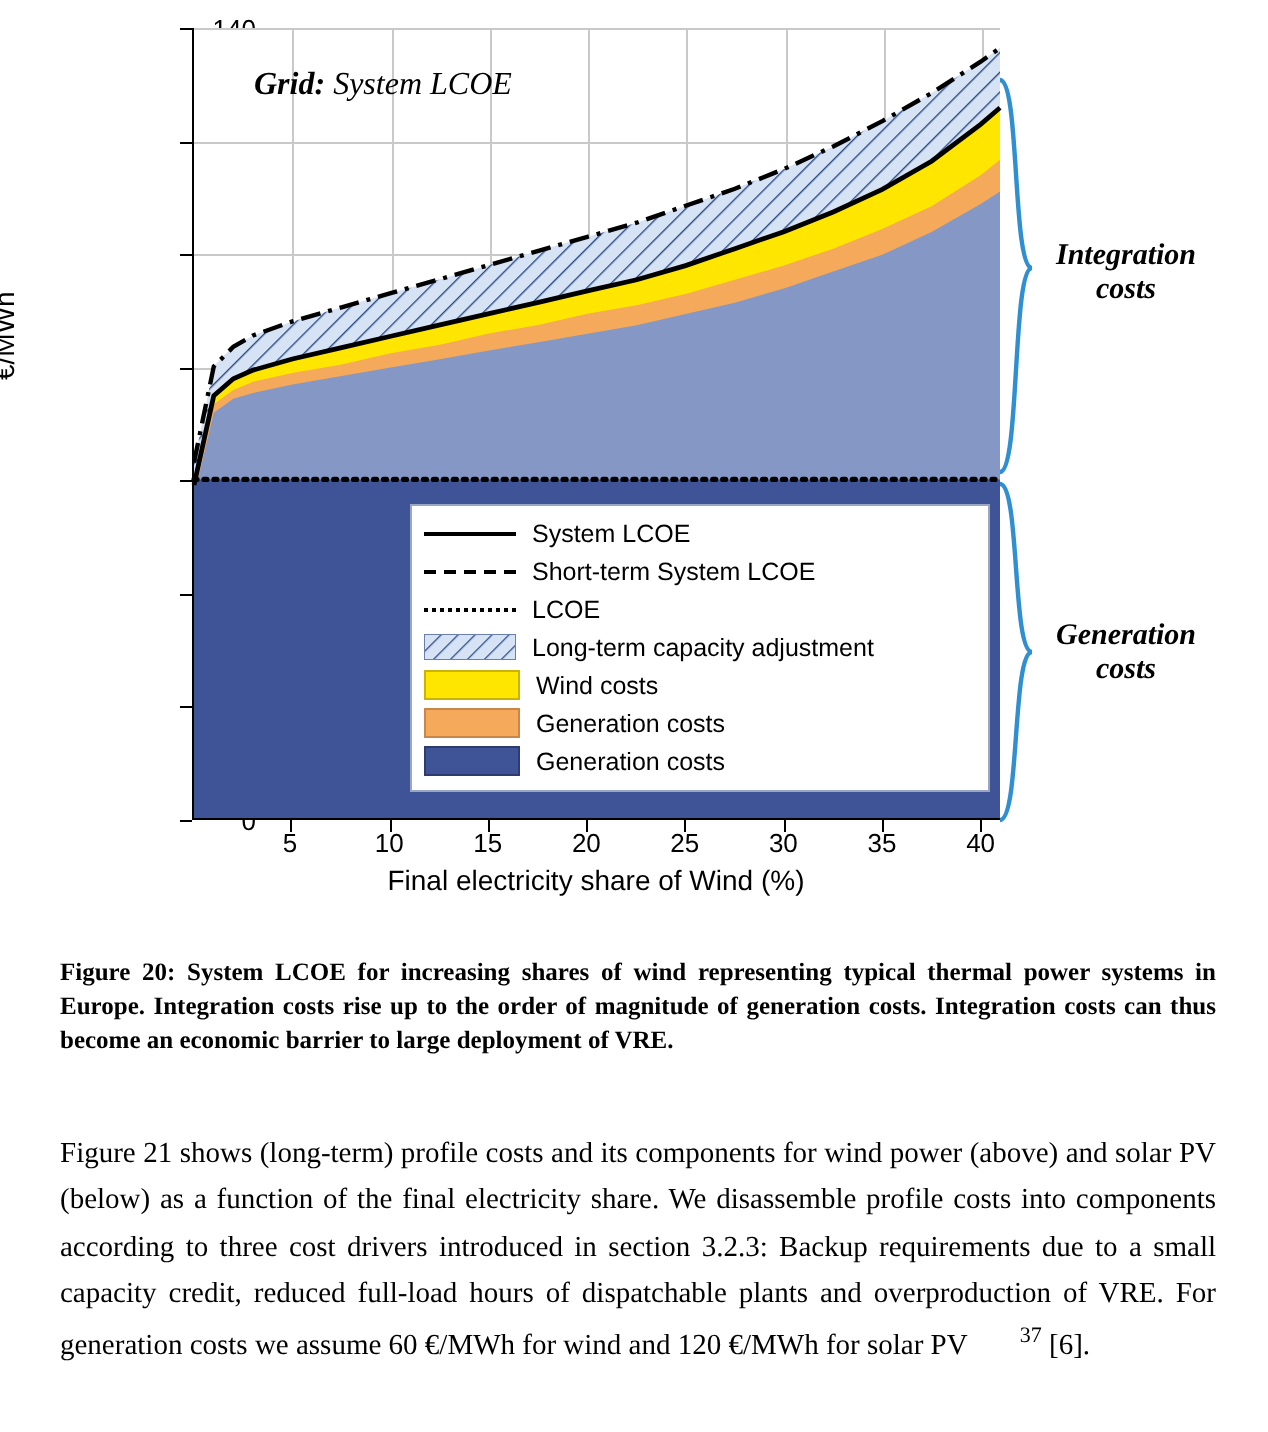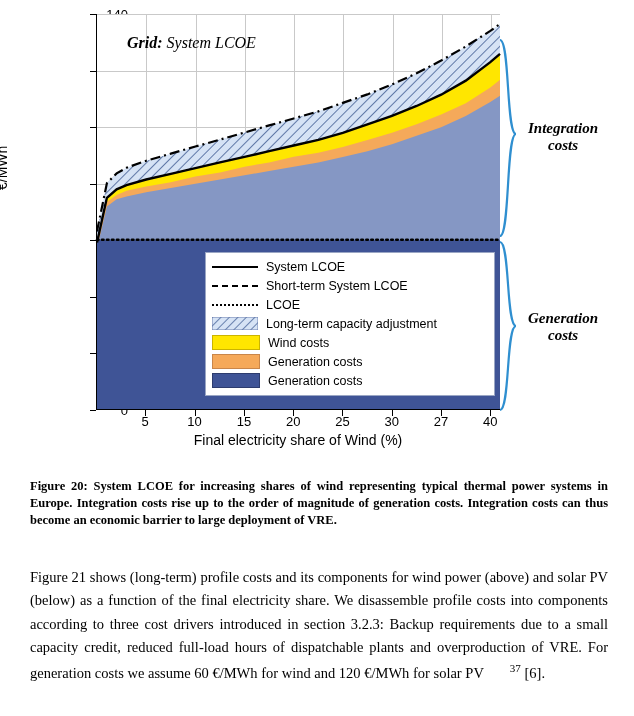--- a/index.html
+++ b/index.html
@@ -179,21 +179,21 @@
   <div class="tickmark-x" style="left:391.7px;"></div>
   <div class="tickmark-x" style="left:441px;"></div>
   <div class="tickmark-x" style="left:490.3px;"></div>
 
   <div class="xtick-label" style="left:130px;">5</div>
   <div class="xtick-label" style="left:179.6px;">10</div>
   <div class="xtick-label" style="left:228.9px;">15</div>
   <div class="xtick-label" style="left:278.2px;">20</div>
   <div class="xtick-label" style="left:327.4px;">25</div>
   <div class="xtick-label" style="left:376.7px;">30</div>
-  <div class="xtick-label" style="left:426px;">27</div>
+  <div class="xtick-label" style="left:426px;">35</div>
   <div class="xtick-label" style="left:475.3px;">40</div>
 
   <div class="xlabel">Final electricity share of Wind (%)</div>
 
   <div class="chart-area">
 
     <div class="gridline" style="top:339.4px;"></div>
     <div class="gridline" style="top:282.9px;"></div>
     <div class="gridline" style="top:226.3px;"></div>
     <div class="gridline" style="top:169.7px;"></div>

